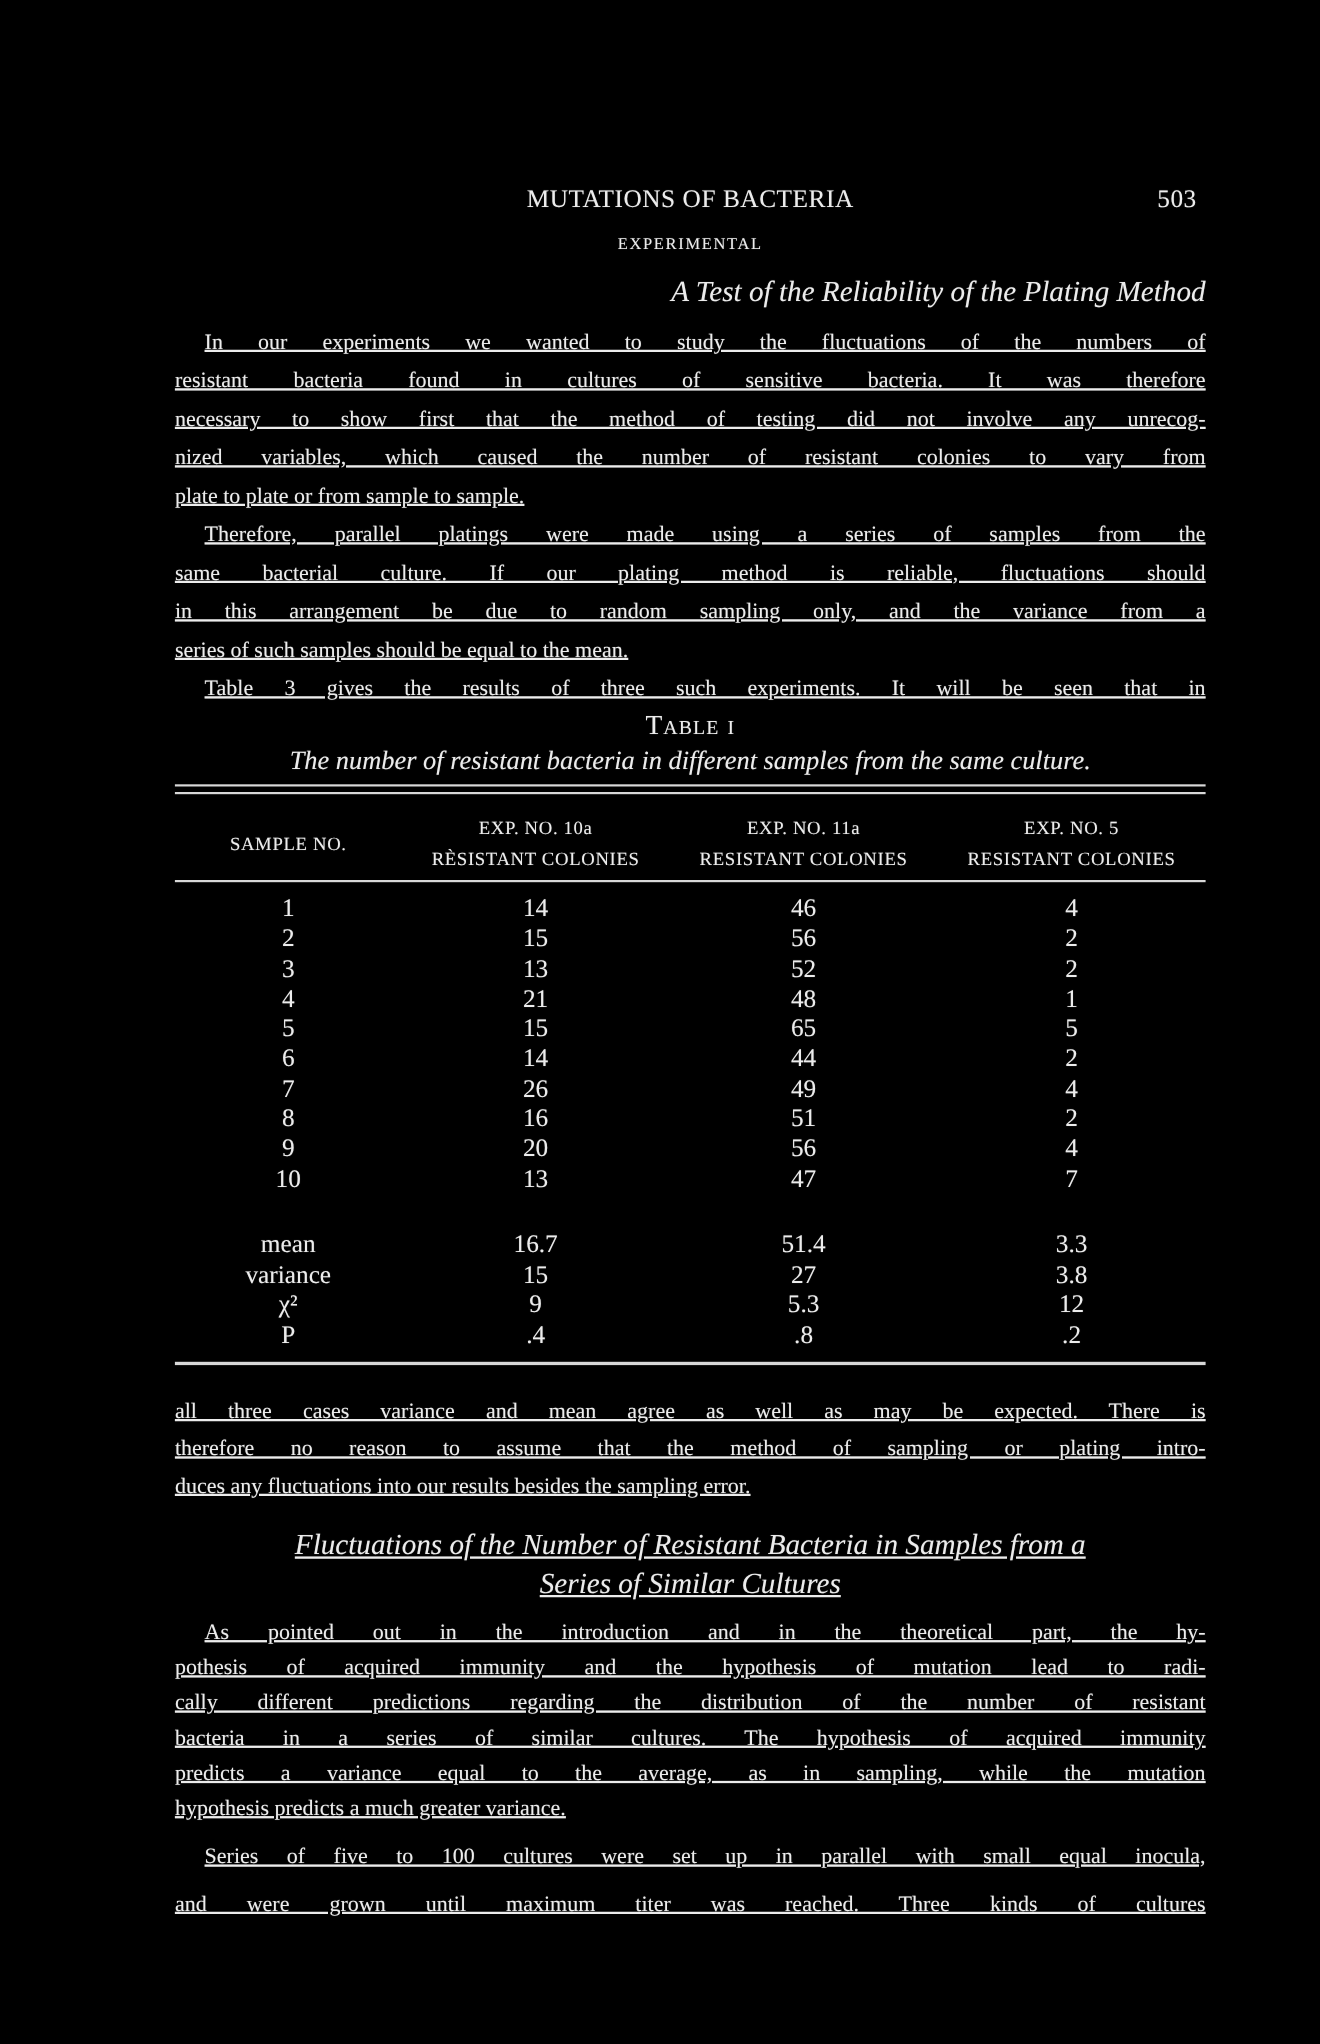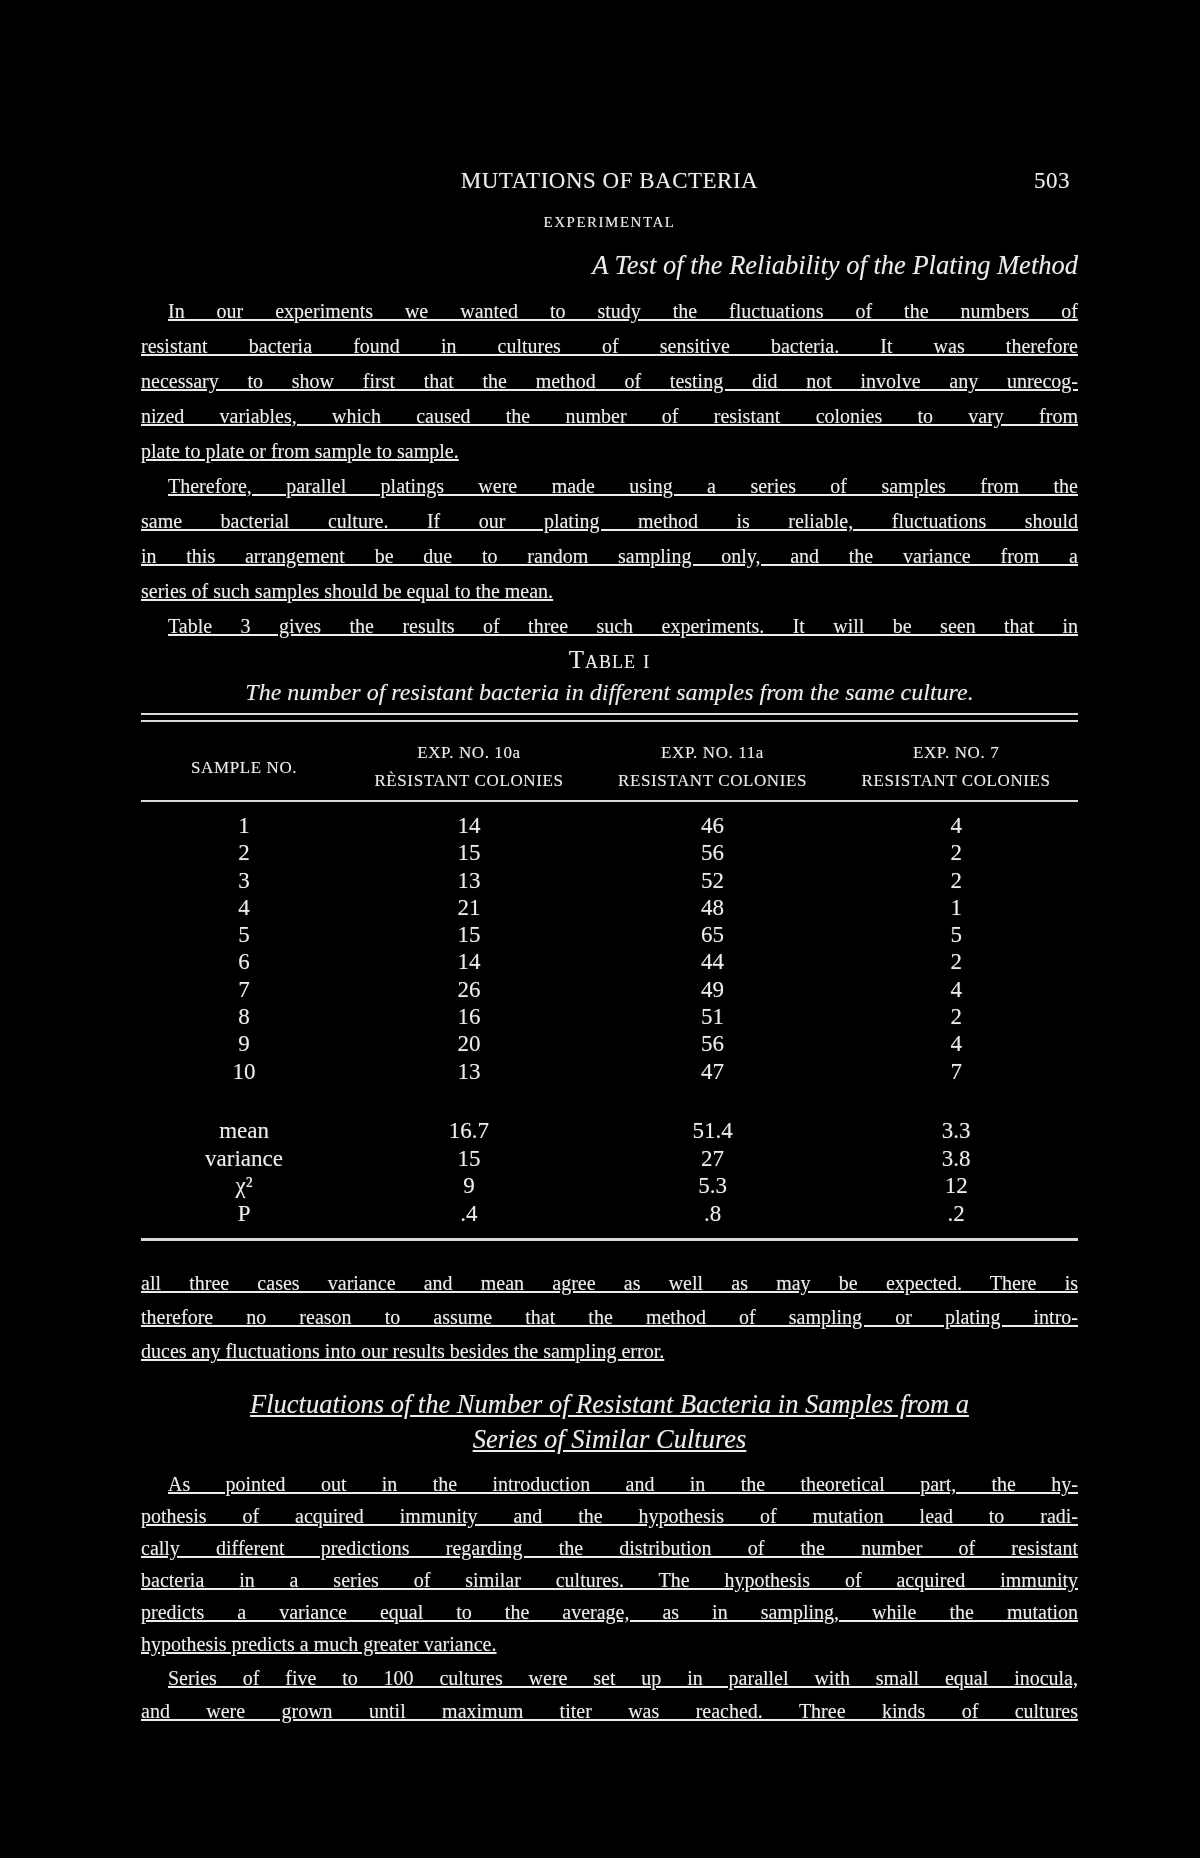--- a/index.html
+++ b/index.html
@@ -1,38 +1,38 @@
 <!DOCTYPE html>
 <html><head>
 <meta charset="utf-8">
 <style>
   html,body { margin:0; padding:0; background:#000; }
   .page {
     position:relative; width:1200px; height:1858px; background:#000;
     color:#ececec; font-family:"Liberation Serif","DejaVu Serif",serif;
     overflow:hidden; text-shadow:0 0 1px rgba(255,255,255,0.35);
   }
-  .content { position:absolute; left:141px; top:0; width:937px; height:100%; }
+  .content { position:absolute; left:159px; top:0; width:937px; height:100%; }
   .abs { position:absolute; left:0; right:0; }
 
   
   .runhead { top:168px; text-align:center; font-size:23px; letter-spacing:0.5px; }
   .pagenum { position:absolute; right:8px; top:0; font-size:23px; }
 
   .section-heading { top:214px; text-align:center; font-size:15px; letter-spacing:1.5px; }
   .subtitle { top:250px; text-align:right; font-style:italic; font-size:26.5px; }
 
   
   .line { font-size:20px; line-height:35px; text-align:justify; text-align-last:justify;text-decoration:underline; }
   .line.noj { text-align:left; text-align-last:left; }
   .line.ind { text-indent:27px; }
   .blockA { top:294px; }
   .p4 { top:1266px; } .p4 .line { line-height:34px; }
   .p5 { top:1468px; } .p5 .line { line-height:32px; }
-  .p6 { top:1662px; } .p6 .line { line-height:33px; }
+  .p6 { top:1662px; } .p6 .line { line-height:33px;margin-top:10px; }
 
   .subheading2 { top:1387px; text-align:center; font-style:italic; font-size:26.5px; line-height:35px;text-decoration:underline; }
 
   
   .table-heading { top:646px; text-align:center; font-variant:small-caps; font-size:25px; letter-spacing:1px; }
   .table-caption { top:679px; text-align:center; font-style:italic; font-size:24px; }
   .rule-double { top:713px; height:5px; border-top:2px solid #d8d8d8; border-bottom:2px solid #d8d8d8; }
   .rule-single { top:800px; border-top:2px solid #d8d8d8; }
   .rule-bottom { top:1238px; border-top:3px solid #d8d8d8; }
   .tgrid { display:grid; grid-template-columns:22% 26% 26% 26%; }
@@ -80,21 +80,21 @@
       <div class="th sample">SAMPLE NO.</div>
       <div class="th">
         <div>EXP. NO. 10a</div>
         <div>RÈSISTANT COLONIES</div>
       </div>
       <div class="th">
         <div>EXP. NO. 11a</div>
         <div>RESISTANT COLONIES</div>
       </div>
       <div class="th">
-        <div>EXP. NO. 7</div>
+        <div>EXP. NO. 5</div>
         <div>RESISTANT COLONIES</div>
       </div>
     </div>
 
     <div class="abs rule-single"></div>
 
     <div class="abs tgrid tbody">
       <div class="td">1</div>
       <div class="td">14</div>
       <div class="td">46</div>

